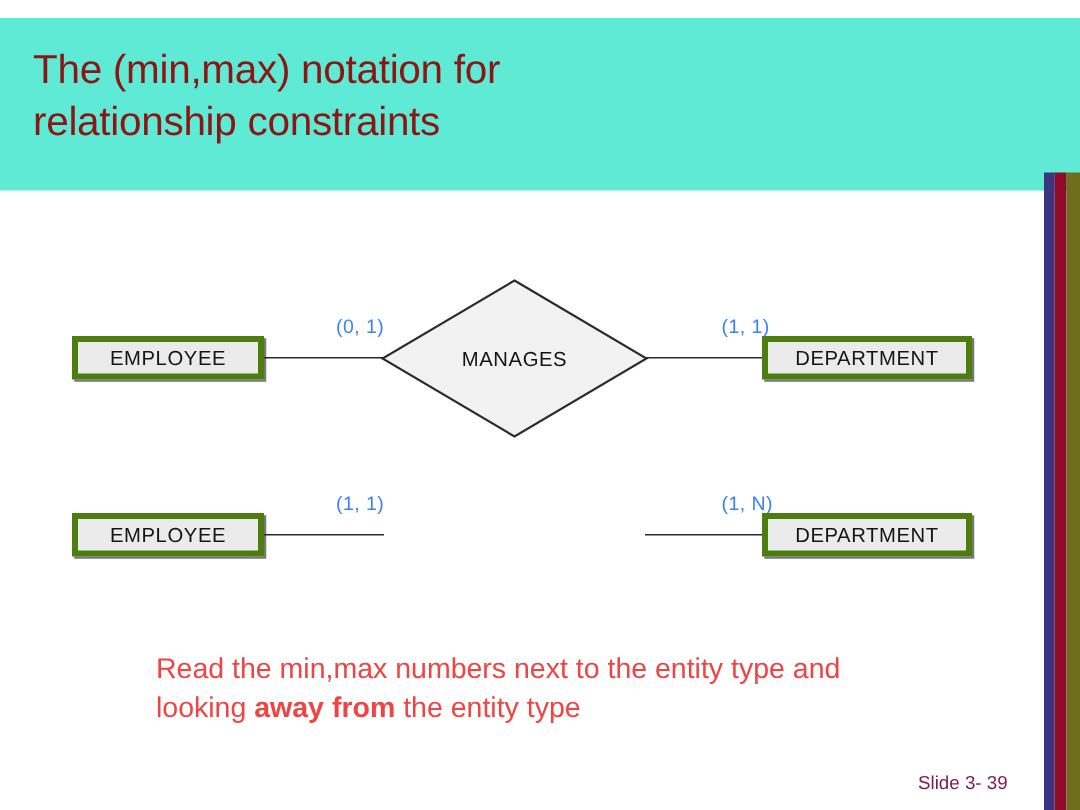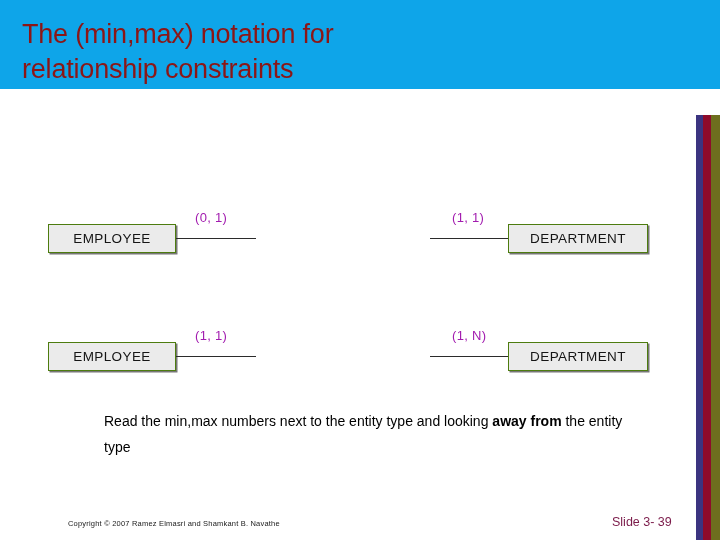--- a/index.html
+++ b/index.html
@@ -20,24 +20,24 @@
     position: absolute;
     left: 0; top: 0;
     width: 720px;
     height: 540px;
     background: #ffffff;
   }
 
   
   #title-band {
     position: absolute;
-    left: 0; top: 0;
+    left: 0; top: 12px;
     width: 720px;
-    height: 89px;
-    background: #0ea5e9;
+    height: 115px;
+    background: #5eead4;
     box-sizing: border-box;
   }
   #title-text {
     position: absolute;
     left: 22px;
     top: 17px;
     width: 500px;
     color: #8c1616;
     font-size: 27px;
     line-height: 35px;
@@ -78,21 +78,21 @@
     height: 118px;
   }
   #er-row-0 { top: 10px; }
   #er-row-1 { top: 128px; }
 
   
   .entity-box {
     position: absolute;
     height: 29px;
     background: #ebebeb;
-    border: 1px solid #4d7c0f;
+    border: 4px solid #4d7c0f;
     box-shadow: 1.5px 1.5px 0 #777777;
     display: flex;
     align-items: center;
     justify-content: center;
     box-sizing: border-box;
   }
   .entity-box span {
     font-size: 13.5px;
     color: #151515;
     letter-spacing: 0.4px;
@@ -136,36 +136,37 @@
     border-top: 1px solid #2b2b2b;
     top: 78px;
   }
   .connector-left  { left: 176px; width: 80px; }
   .connector-right { left: 430px; width: 79px; }
 
   
   .card-label {
     position: absolute;
     font-size: 13px;
-    color: #a21caf;
+    color: #3b82f6;
     white-space: nowrap;
     letter-spacing: 0.3px;
+    margin-left: 29px;
   }
   .card-left  { left: 195px; top: 50px; }
   .card-right { left: 452px; top: 50px; }
 
   
   #caption {
     position: absolute;
     left: 104px;
-    top: 408px;
+    top: 434px;
     width: 520px;
-    font-size: 14px;
+    font-size: 19px;
     line-height: 26px;
-    color: #000000;
+    color: #ef4444;
   }
   #caption b { font-weight: bold; }
 
   
   #footer-copyright {
     position: absolute;
     left: 68px;
     top: 519px;
     font-size: 7.5px;
     color: #1a1a1a;
@@ -203,20 +204,26 @@
     <div class="er-row" id="er-row-0">
 
       <div class="entity-box entity-left">
         <span>EMPLOYEE</span>
       </div>
 
       <div class="connector connector-left"></div>
 
       <div class="card-label card-left">(0, 1)</div>
 
+      <div class="diamond-wrap">
+        <svg width="180" height="108" viewBox="0 0 180 108">
+          <polygon points="90,2 178,54 90,106 2,54" fill="#f2f2f2" stroke="#2b2b2b" stroke-width="1.4"></polygon>
+        </svg>
+        <div class="diamond-label">MANAGES</div>
+      </div>
 
       <div class="card-label card-right">(1, 1)</div>
 
       <div class="connector connector-right"></div>
 
       <div class="entity-box entity-right">
         <span>DEPARTMENT</span>
       </div>
     </div>
 
@@ -237,17 +244,16 @@
 
       <div class="entity-box entity-right">
         <span>DEPARTMENT</span>
       </div>
     </div>
 
   </div>
 
   <div id="caption"><span>Read the min,max numbers next to the entity type and looking </span><b>away from</b><span> the entity type</span></div>
 
-  <div id="footer-copyright">Copyright © 2007 Ramez Elmasri and Shamkant B. Navathe</div>
 
   <div id="footer-slide">Slide 3- 39</div>
 
 </div>
 
 </body></html>

